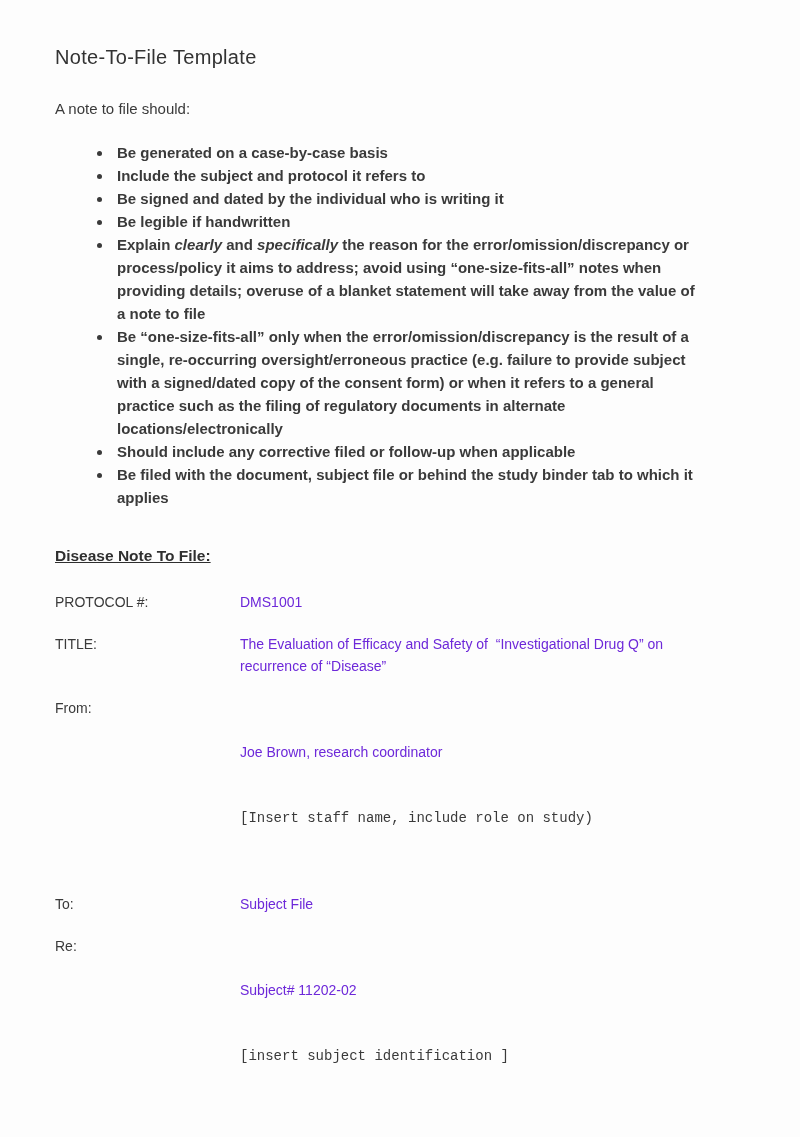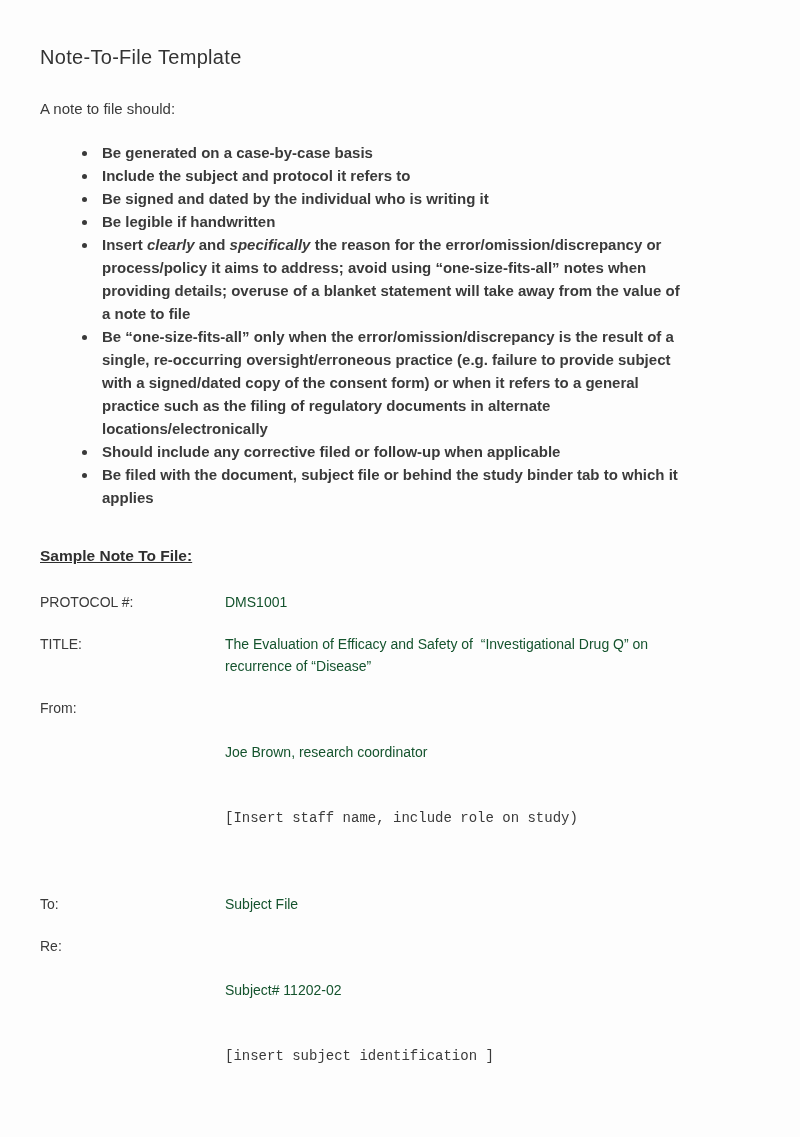--- a/index.html
+++ b/index.html
@@ -10,20 +10,21 @@
     font-family: "Liberation Sans", sans-serif;
     color: #3a3a3a;
     overflow: hidden;
   }
   .page {
     box-sizing: border-box;
     width: 721px;
     height: 1137px;
     padding: 46px 30px 20px 40px;
     background: #fdfdfd;
+    margin-left: 15px;
   }
   .doc-title {
     font-size: 20px;
     font-weight: 400;
     color: #333333;
     margin: 0;
     letter-spacing: 0.3px;
   }
   .intro {
     margin-top: 31px;
@@ -50,46 +51,46 @@
   .fields { margin-top: 26px; }
   .field-row {
     display: flex;
     align-items: flex-start;
     margin-bottom: 20px;
     font-size: 14px;
     line-height: 22px;
   }
   .field-label { width: 185px; flex-shrink: 0; }
   .field-value { white-space: pre-wrap; max-width: 540px; }
-  .red { color: #14532d; }
+  .red { color: #6d28d9; }
   .field-note { color: #3a3a3a; font-family: Liberation Mono, monospace; }
   .row-re { margin-bottom: 40px; }
   i { font-style: italic; }
 </style>
 </head>
 <body>
 
 <div class="page">
 
   <h1 class="doc-title">Note-To-File Template</h1>
 
   <div class="intro">A note to file should:</div>
 
   <ul class="bullets">
     <li>Be generated on a case-by-case basis</li>
     <li>Include the subject and protocol it refers to</li>
     <li>Be signed and dated by the individual who is writing it</li>
     <li>Be legible if handwritten</li>
-    <li><span>Insert </span><i>clearly</i><span> and </span><i>specifically</i><span> the reason for the error/omission/discrepancy or process/policy it aims to address; avoid using “one-size-fits-all” notes when providing details; overuse of a blanket statement will take away from the value of a note to file</span></li>
+    <li><span>Explain </span><i>clearly</i><span> and </span><i>specifically</i><span> the reason for the error/omission/discrepancy or process/policy it aims to address; avoid using “one-size-fits-all” notes when providing details; overuse of a blanket statement will take away from the value of a note to file</span></li>
     <li>Be “one-size-fits-all” only when the error/omission/discrepancy is the result of a single, re-occurring oversight/erroneous practice (e.g. failure to provide subject with a signed/dated copy of the consent form) or when it refers to a general practice such as the filing of regulatory documents in alternate locations/electronically</li>
     <li>Should include any corrective filed or follow-up when applicable</li>
     <li>Be filed with the document, subject file or behind the study binder tab to which it applies</li>
   </ul>
 
-  <div class="sample-heading">Sample Note To File:</div>
+  <div class="sample-heading">Disease Note To File:</div>
 
   <div class="fields">
 
     <div class="field-row">
       <div class="field-label">PROTOCOL #:</div>
       <div class="field-value red">DMS1001</div>
     </div>
 
     <div class="field-row">
       <div class="field-label">TITLE:</div>

